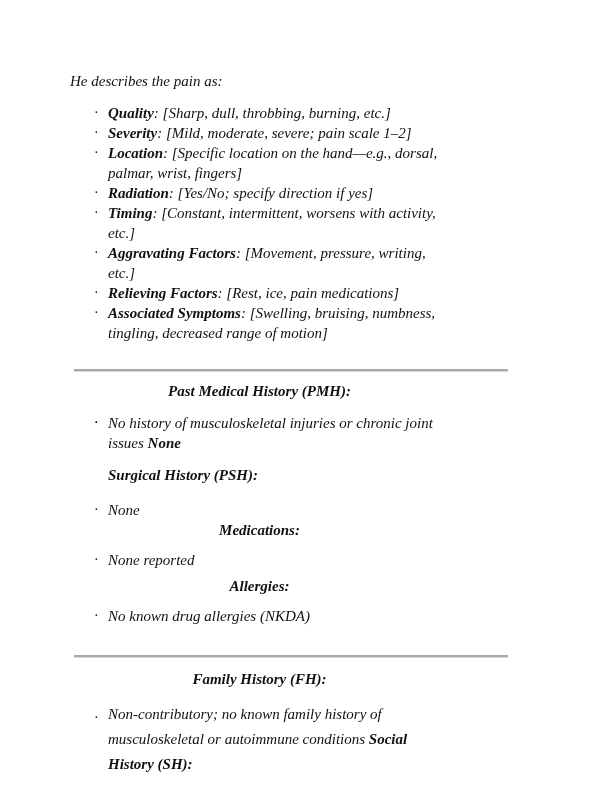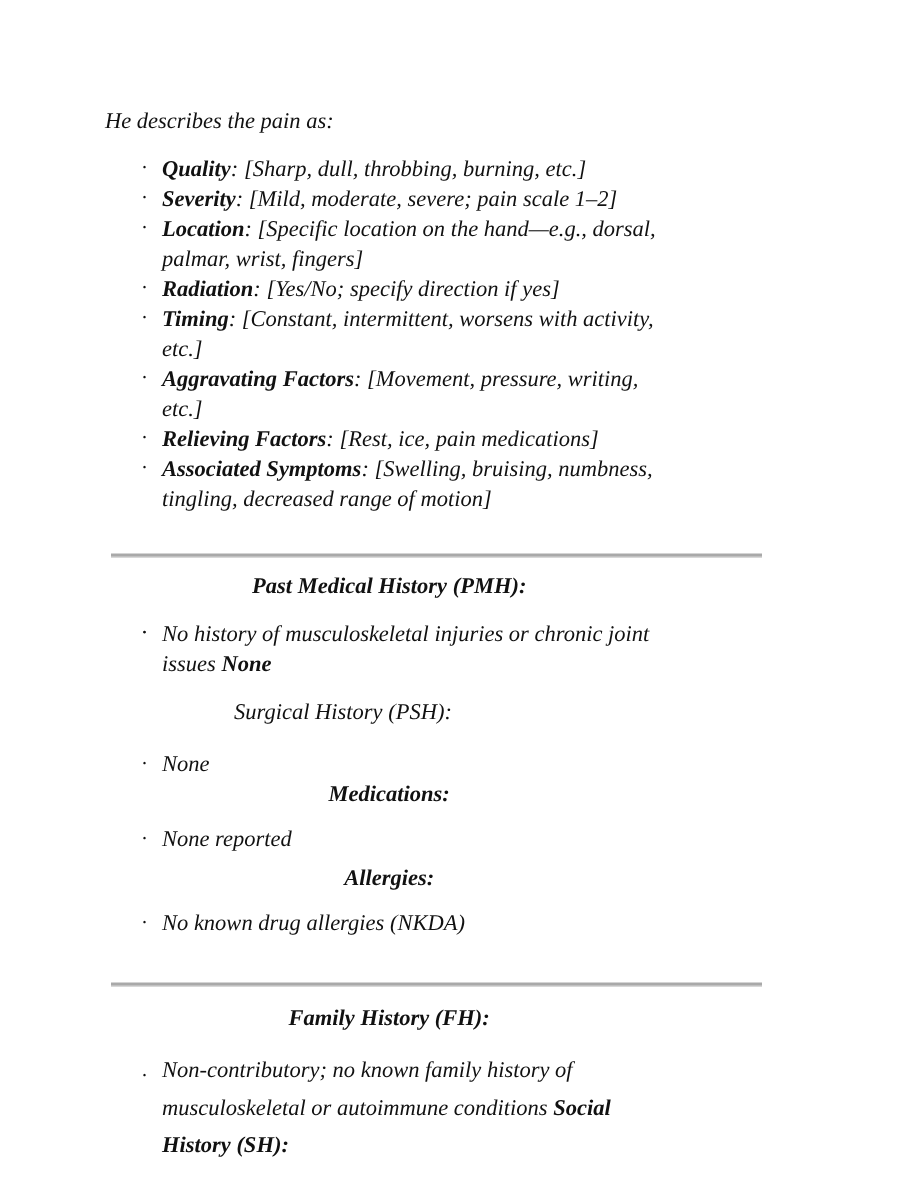--- a/index.html
+++ b/index.html
@@ -42,21 +42,21 @@
   .rule {
     height: 2px;
     width: 471px;
     margin-left: 4px;
     background: #a9a9a9;
     border-bottom: 1px solid #d8d8d8;
   }
   .rule-1 { margin-top: 26px; }
   .heading-pmh { margin-top: 9px; }
   .list-pmh { margin-top: 12px; }
-  .psh-line { margin-top: 12px; font-weight: normal; margin-left: 48px; }
+  .psh-line { margin-top: 12px; font-weight: bold; }
   .li-none { margin-top: 15px; }
   .heading-med { margin-top: 0; }
   .list-med { margin-top: 10px; }
   .heading-all { margin-top: 6px; }
   .list-all { margin-top: 10px; }
   .rule-2 { margin-top: 29px; }
   .heading-fh { margin-top: 11px; }
   .list-fh { margin-top: 13px; }
   .list-fh .li { line-height: 25px; }
   .list-fh .li .bullet { top: 3px; }

